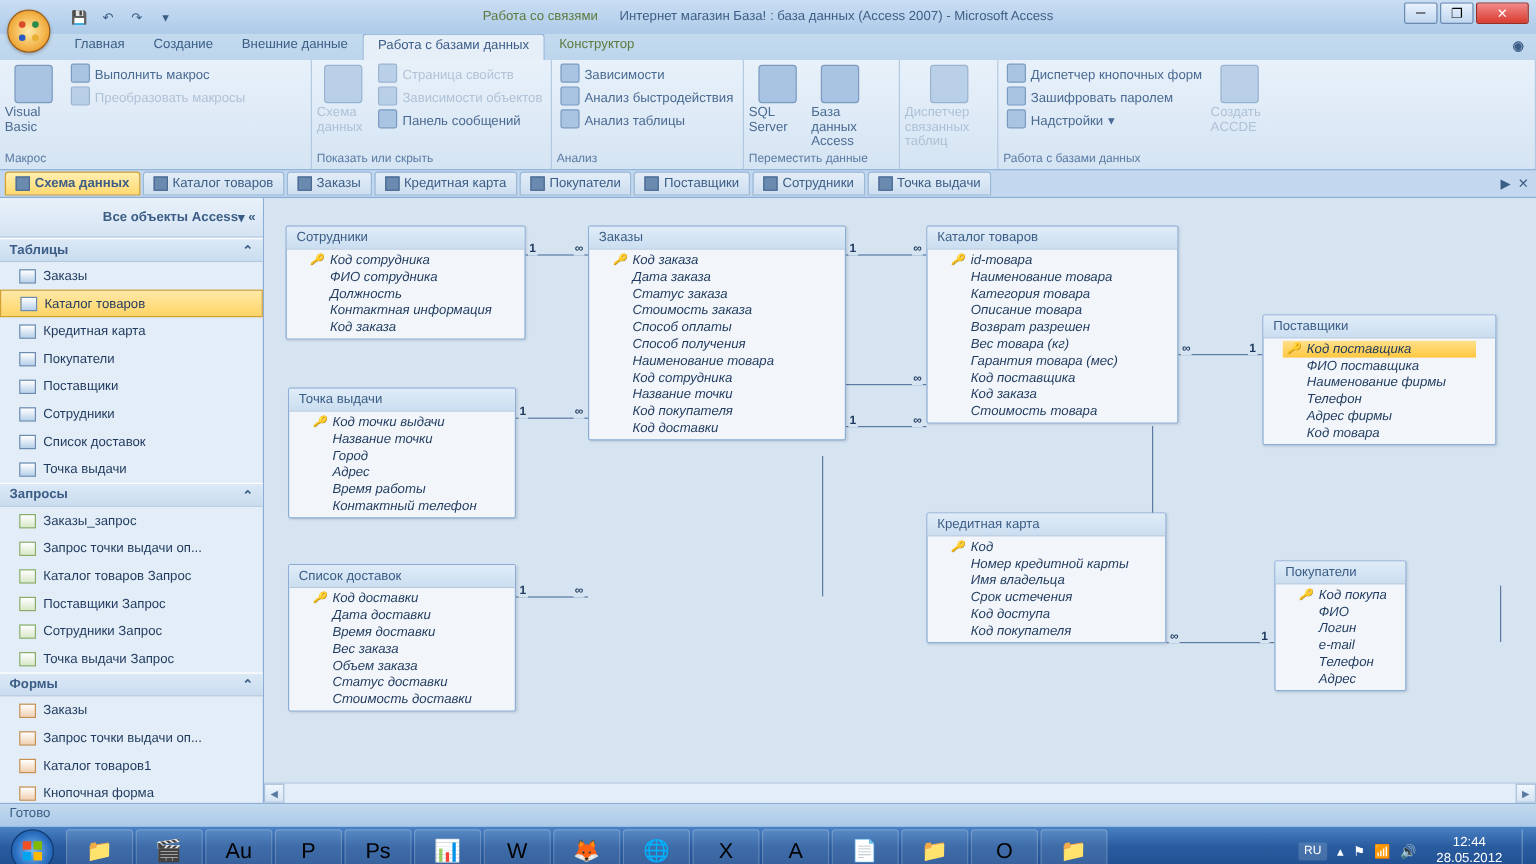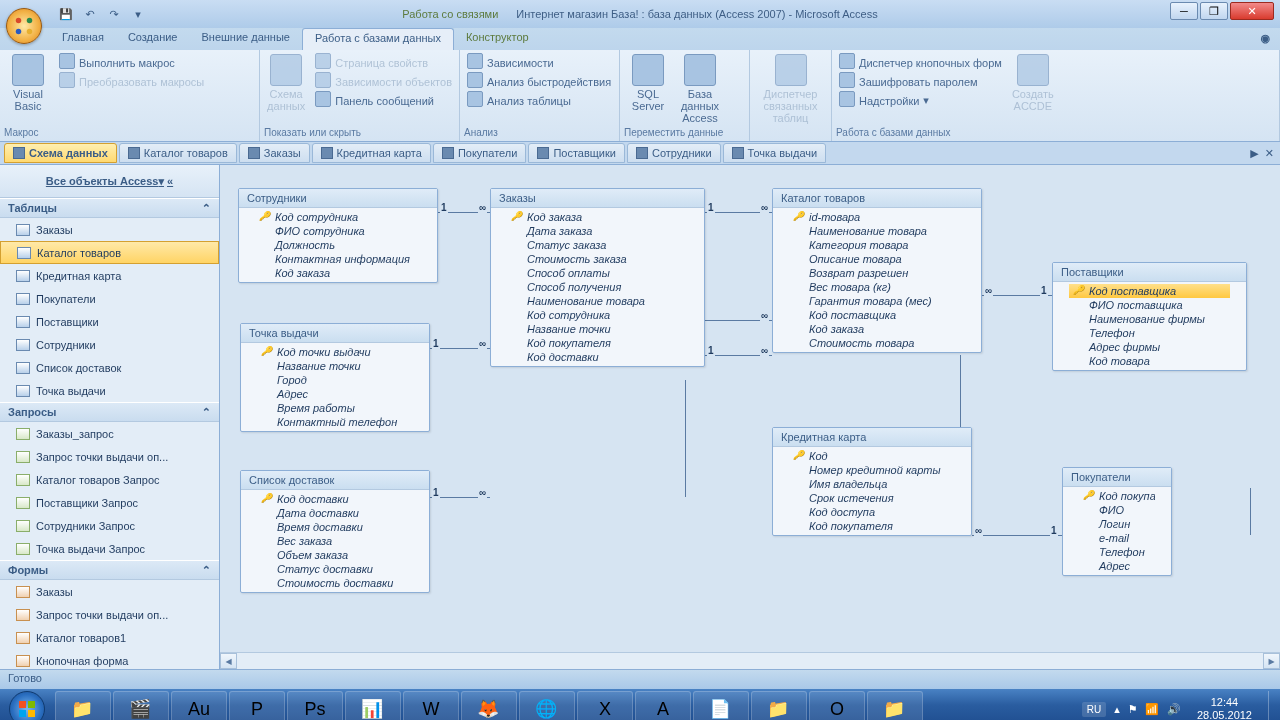--- a/index.html
+++ b/index.html
@@ -17,35 +17,35 @@
 .win-btn.close { background:linear-gradient(#f28a8a,#d93b2e); color:#fff; width:44px; border-color:#9d2a1f; }
 .ribbon-tabs { height:22px; display:flex; padding-left:50px; background:linear-gradient(#c3daee,#bdd5ec); }
 .r-tab { padding:3px 12px 0; color:#3b5d86; cursor:pointer; border-top-left-radius:3px; border-top-right-radius:3px;text-align:right; }
 .r-tab.active { background:#e6eef8; border:1px solid #8caed6; border-bottom:none; }
 .r-tab.context { color:#5c7a3d; }
 .help-icon { position:absolute; right:10px; top:32px; color:#3b5d86; font-weight:bold; }
 .ribbon { height:92px; background:linear-gradient(#e8f1fa,#d5e4f3); border-bottom:1px solid #8caed6; display:flex; }
 .r-group { border-right:1px solid #b3c9e0; display:flex; flex-direction:column; padding:2px 4px; }
 .r-group-body { flex:1; display:flex; align-items:flex-start; gap:4px; }
 .r-group-label { color:#5a7aa2; font-size:10px; padding-bottom:1px; }
-.r-big { display:flex; flex-direction:column; align-items:center; width:48px; padding-top:2px; color:#4a6a92; text-align:center; line-height:1.1; gap:2px; }
+.r-big { display:flex; flex-direction:column; align-items:center; width:48px; padding-top:2px; color:#4a6a92; text-align:left; line-height:1.1; gap:2px; }
 .r-big.disabled { color:#9ab0c8; opacity:.7; }
 .r-small { display:flex; align-items:flex-end; gap:4px; color:#4a6a92; padding:1px 3px; white-space:nowrap; }
 .r-small.disabled { color:#9ab0c8; opacity:.7; }
 .r-col { display:flex; flex-direction:column; gap:1px; }
 .r-icon { width:16px; height:16px; background:#a8c4e2; border:1px solid #7a9ac0; border-radius:2px; flex-shrink:0; }
 .r-icon-big { width:32px; height:32px; background:#a8c4e2; border:1px solid #7a9ac0; border-radius:3px; }
 .doc-tabs { height:23px; background:#c3d8ee; display:flex; align-items:center; padding-left:4px; border-bottom:1px solid #8caed6; position:relative; }
 .doc-tab { height:20px; display:flex; align-items:center; gap:4px; padding:0 8px; border:1px solid #9ab8d8; background:linear-gradient(#e3edf7,#cddef0); border-radius:3px 3px 0 0; margin-right:2px; color:#3b5d86; }
 .doc-tab.active { background:linear-gradient(#ffefb0,#ffd970); border-color:#d4a030; font-weight:bold; }
 .tab-ico { width:12px; height:12px; background:#6a8ab0; border:1px solid #4a6a92; }
 .doc-tabs-right { position:absolute; right:6px; display:flex; gap:6px; color:#3b5d86; }
 .main { display:flex; height:504px; }
 .nav { width:220px; background:#e3edf7; border-right:1px solid #8caed6; display:flex; flex-direction:column; }
-.nav-head { height:22px; background:linear-gradient(#e8f1fa,#d5e4f3); display:flex; align-items:center; padding:16px 6px; color:#3b5d86; font-weight:bold; border-bottom:1px solid #b3c9e0; justify-content:center;text-decoration:underline; }
+.nav-head { height:22px; background:linear-gradient(#e8f1fa,#d5e4f3); display:flex; align-items:center; padding:16px 6px; color:#3b5d86; font-weight:bold; border-bottom:1px solid #b3c9e0; justify-content:flex-end; }
 .nav-head-r { display:flex; gap:3px; align-items:center; }
 .nav-cat { height:20px; background:linear-gradient(#dce9f6,#c9dcef); padding:3px 8px; color:#3b5d86; font-weight:bold; border-top:1px solid #fff; border-bottom:1px solid #b3c9e0; display:flex; justify-content:space-between; }
 .nav-item { height:23px; display:flex; align-items:center; gap:6px; padding:0 8px 0 16px; color:#1f3a5e; }
 .nav-item.sel { background:linear-gradient(#ffe9a8,#ffd465); border:1px solid #d4a030; }
 .nav-ico { width:14px; height:12px; background:linear-gradient(#fff,#b8d0ea); border:1px solid #6a8ab0; flex-shrink:0; }
 .nav-ico.q { background:linear-gradient(#fff,#d8e8c8); border-color:#8aae6a; }
 .nav-ico.f { background:linear-gradient(#fff,#f0d0b0); border-color:#c89050; }
 .nav-scroll { overflow-y:auto; flex:1; }
 .canvas { flex:1; background:#d6e4f2; position:relative; overflow:auto; }
 .entity { position:absolute; background:#f2f6fb; border:1px solid #8caed6; border-radius:2px; box-shadow:1px 1px 2px rgba(0,0,0,.1); }

